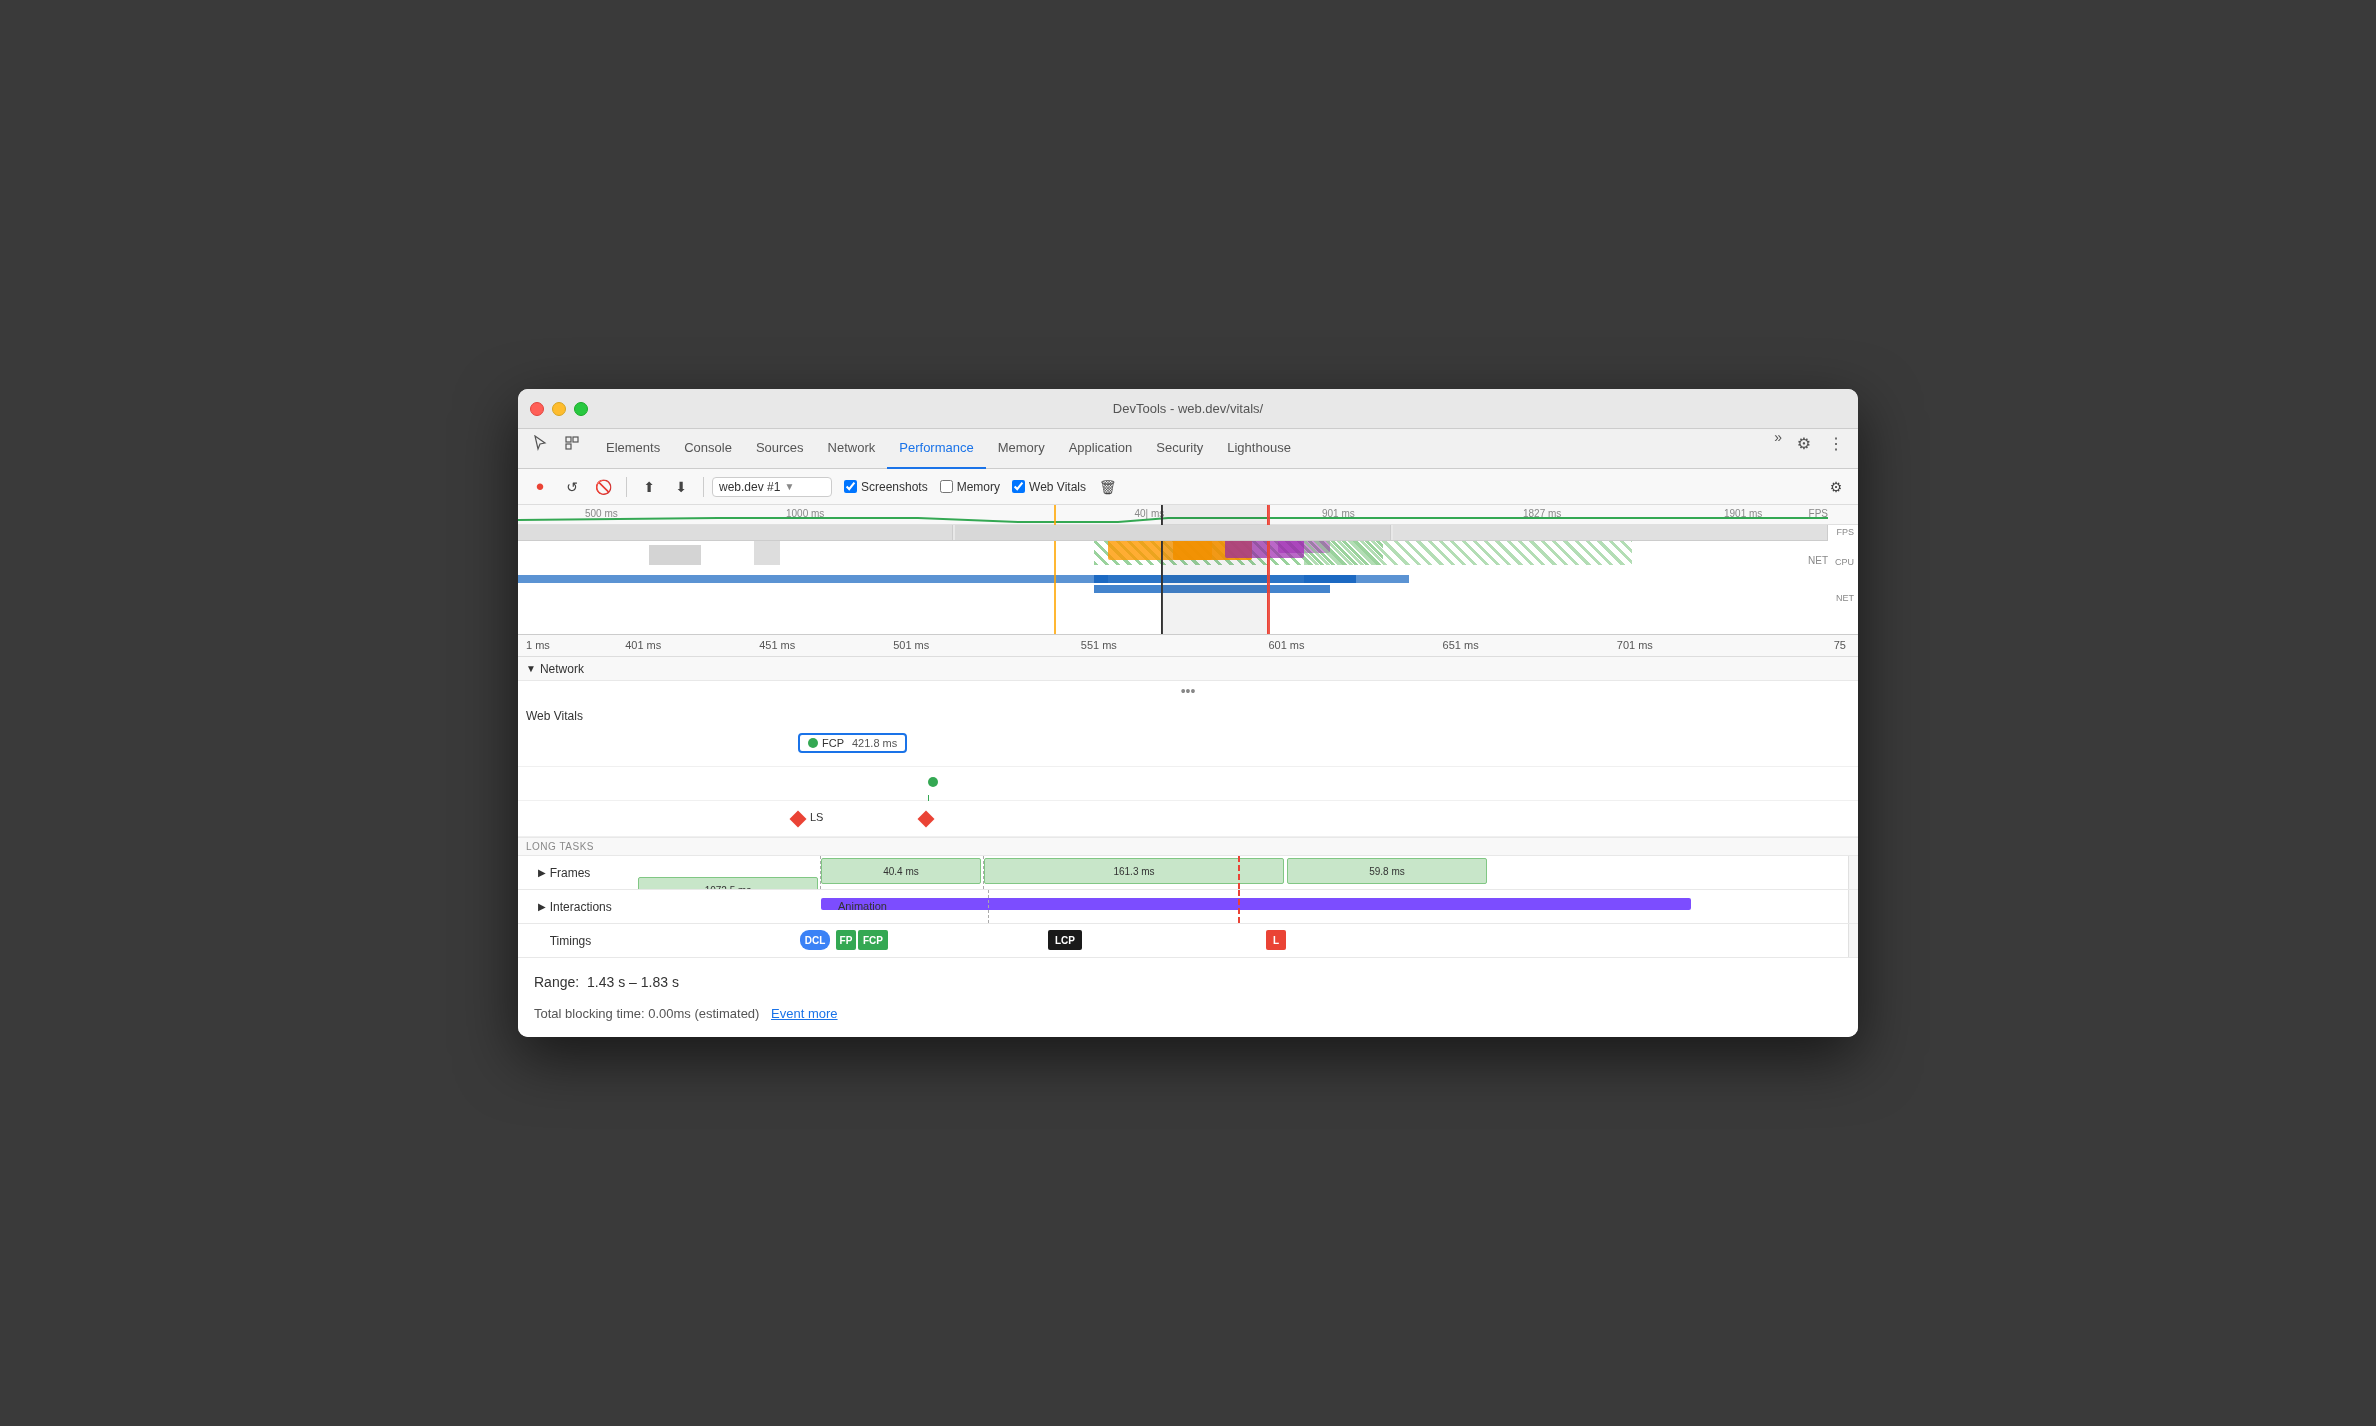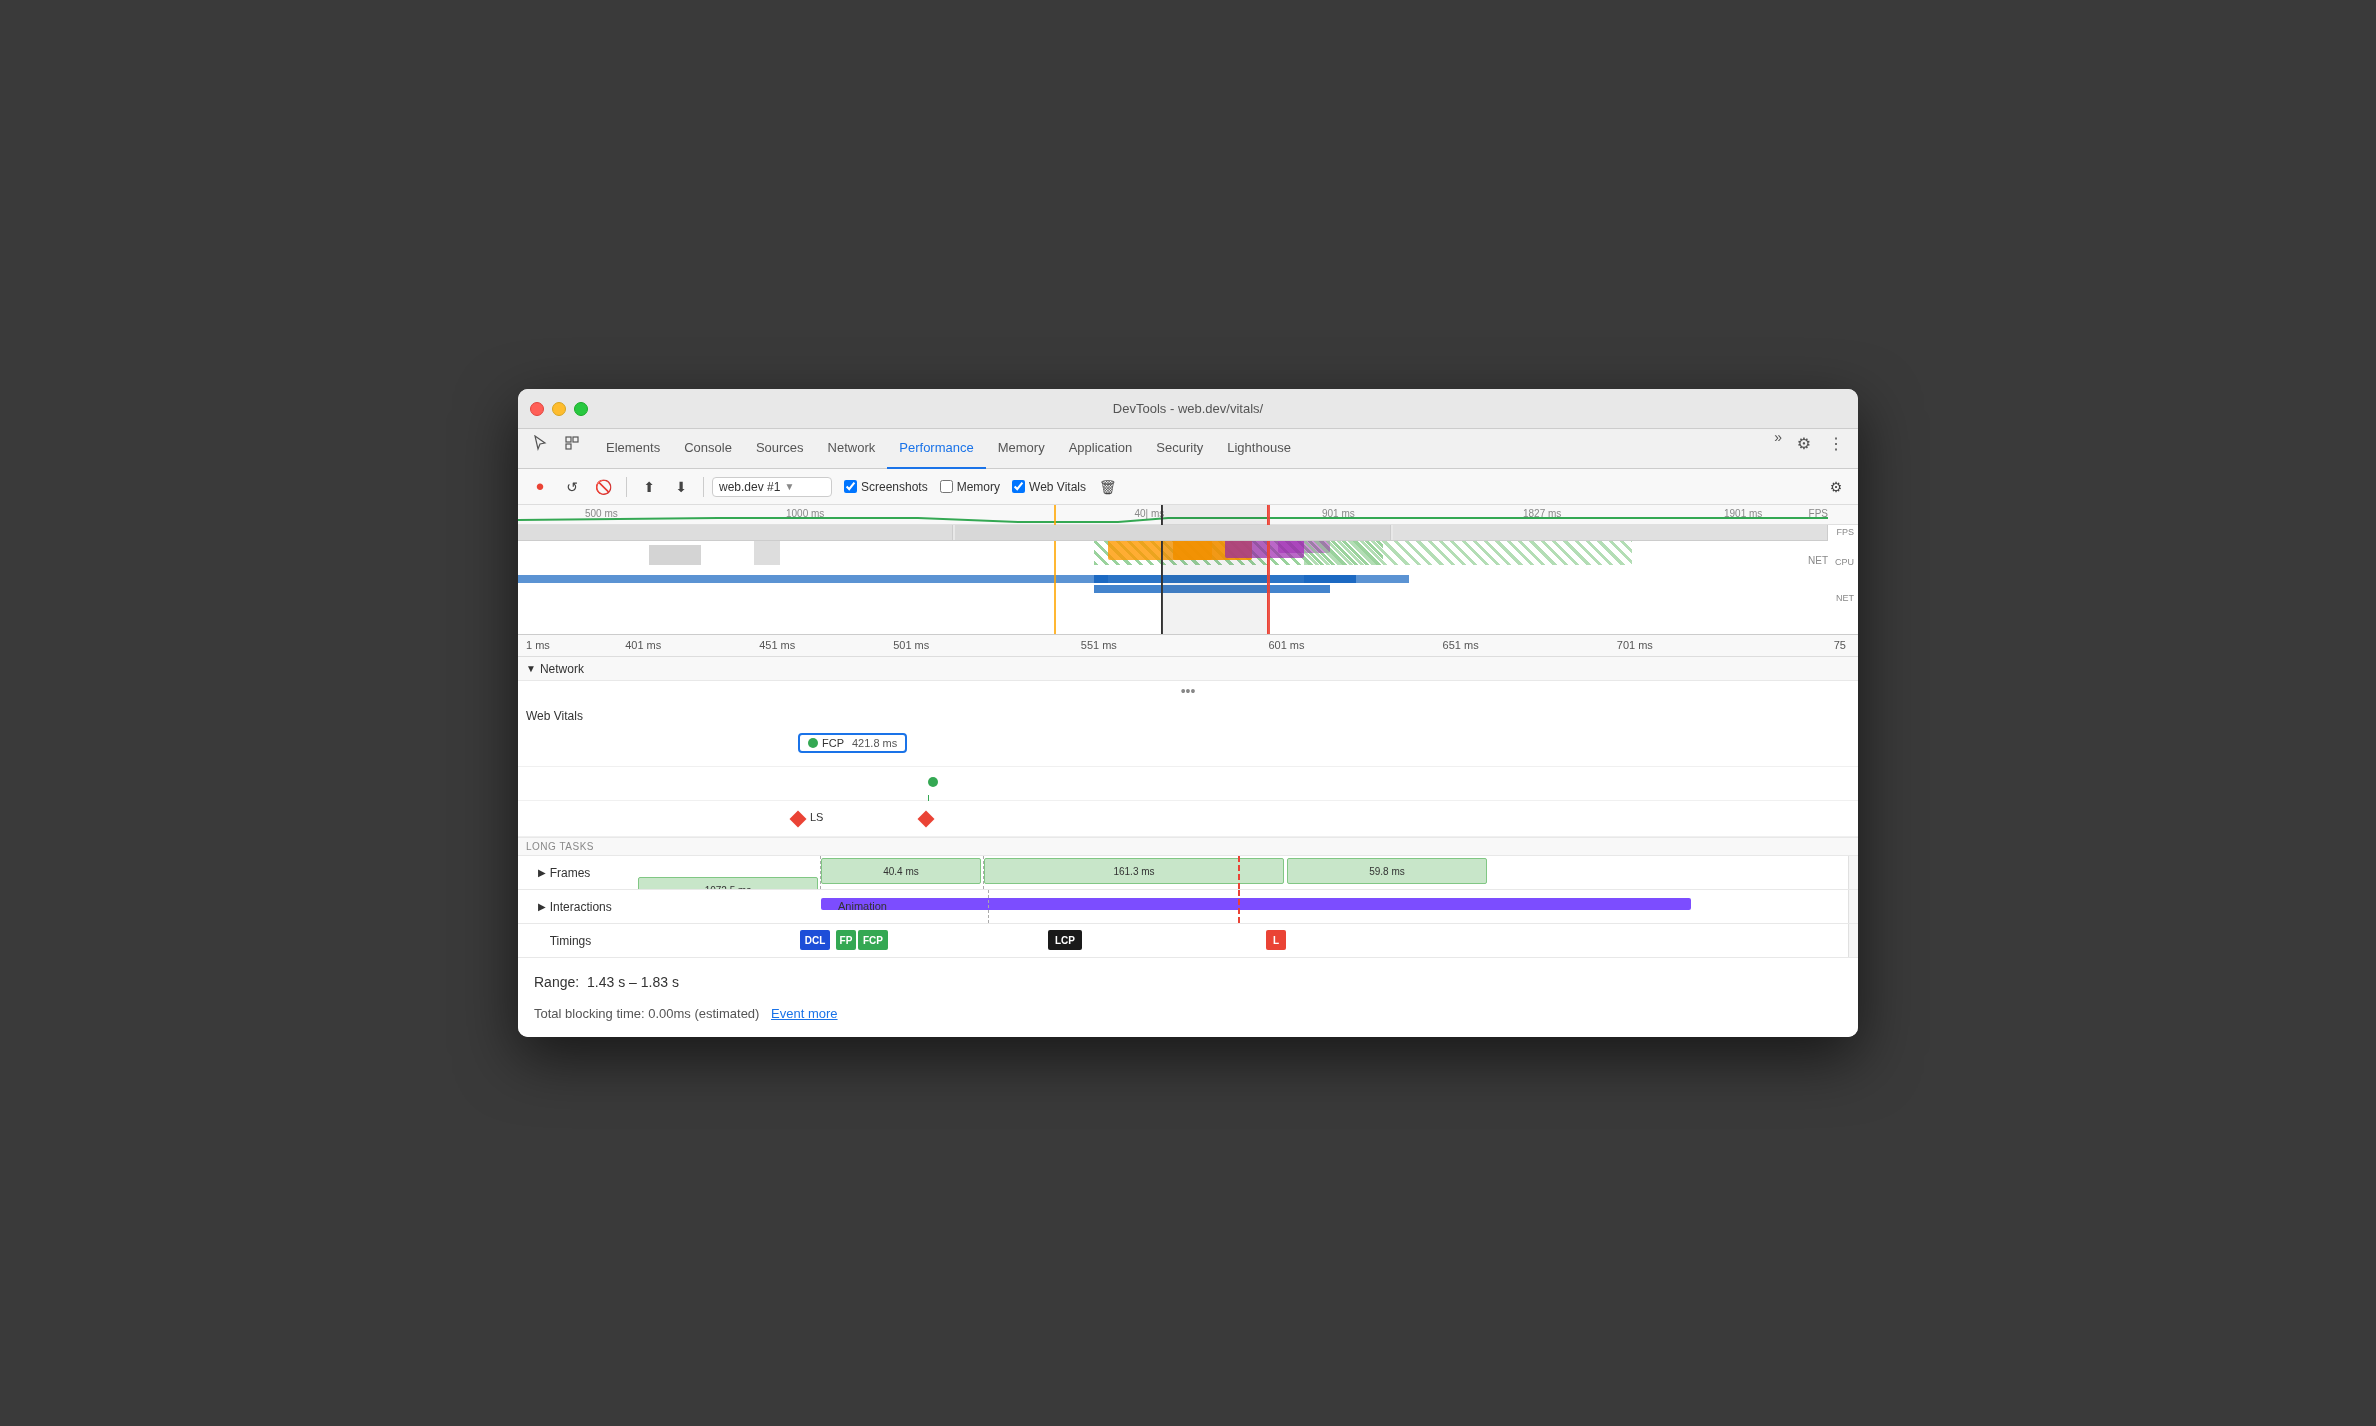--- a/index.html
+++ b/index.html
@@ -336,21 +336,21 @@
       height: 20px;
       border-radius: 2px;
       font-size: 10px;
       color: white;
       display: flex;
       align-items: center;
       justify-content: center;
       font-weight: 600;
       padding: 0 4px;
     }
-    .timing-dcl { background: #1d4ed8; }
+    .timing-dcl { background: #3b82f6; border-radius: 9px; }
     .timing-fp { background: #34a853; }
     .timing-fcp { background: #34a853; }
     .timing-lcp { background: #1a1a1a; }
     .timing-l { background: #ea4335; }
     
     .bottom-tabs {
       display: flex;
       border-bottom: 1px solid #ddd;
       background: #f8f8f8;
       height: 36px;

